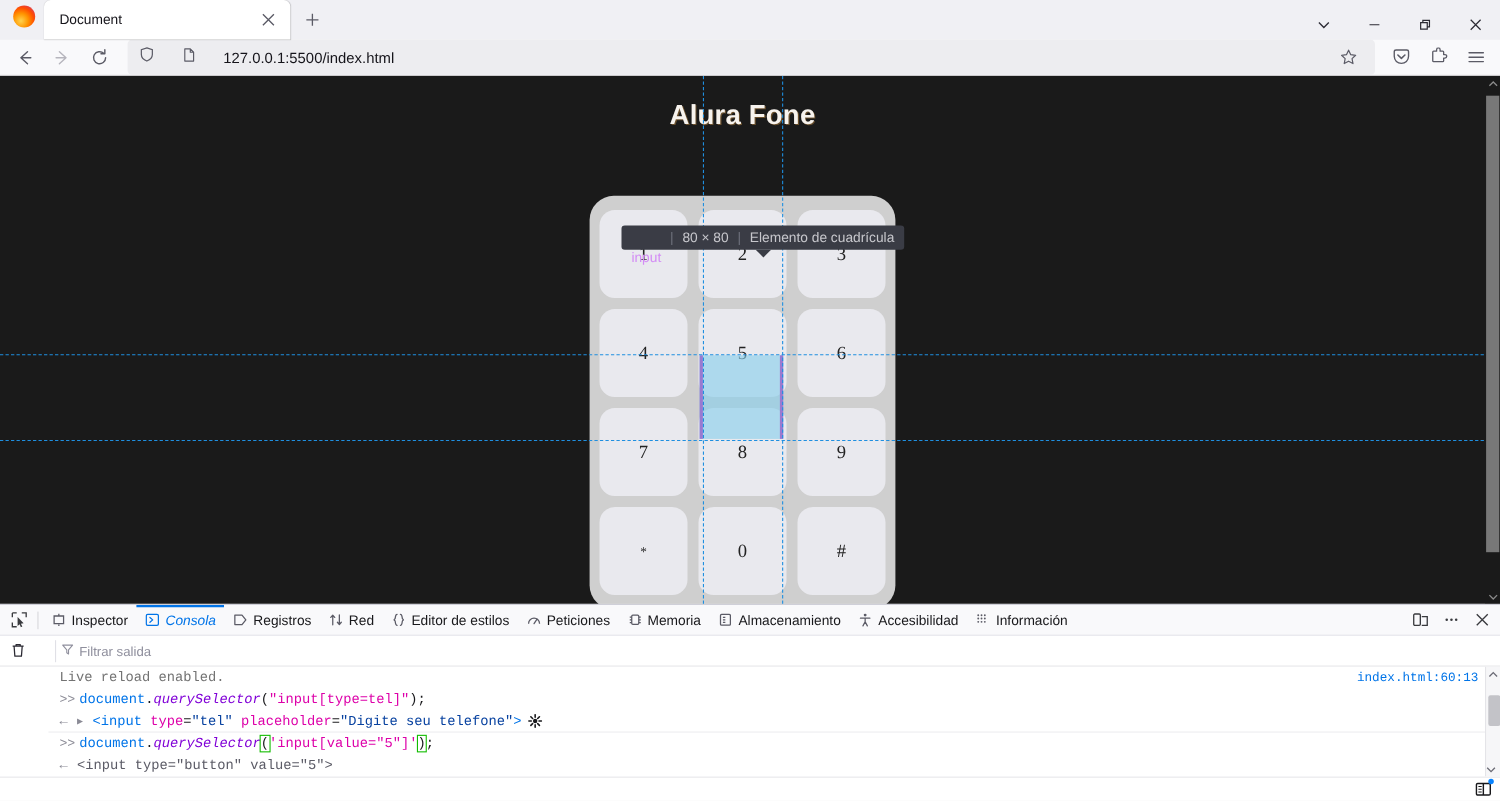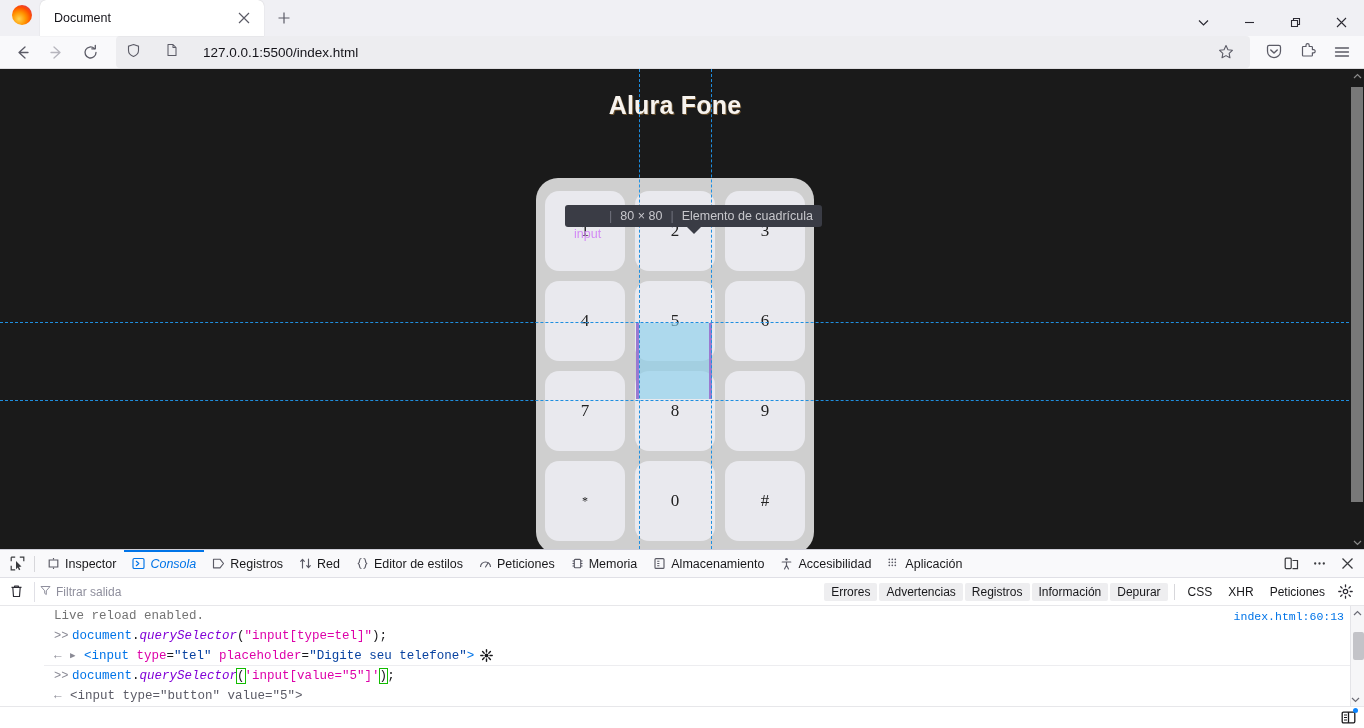--- a/index.html
+++ b/index.html
@@ -134,21 +134,21 @@
     display: flex; align-items: center; gap: 5px; padding: 0 8px; height: 27px;
     color: #18181b; white-space: nowrap;
   }
   .dt-tab.active { color: #0074e8; box-shadow: inset 0 2px 0 #0074e8; font-style: italic; }
   .dt-tab .ic { display: flex; align-items: center; color: #5b5b66; }
   .dt-tab.active .ic { color: #0074e8; }
   .dt-right { margin-left: auto; display: flex; align-items: center; gap: 2px; padding-right: 4px; }
   .dt-ibtn { width: 26px; height: 26px; display: flex; align-items: center; justify-content: center; color: #393a3e; }
 
   .dt-filterbar {
-    height: 28px; display: flex; align-items: center; gap: 6px; padding: 0 4px;
+    height: 28px; display: flex; align-items: center; gap: 22px; padding: 0 4px;
     background: #ffffff; border-bottom: 1px solid #e7e7ea; font-size: 12px;
   }
   .trash { width: 24px; height: 24px; display: flex; align-items: center; justify-content: center; color: #2b2a33; }
   .filter-input {
     width: 150px; height: 20px; display: flex; align-items: center; gap: 5px;
     padding: 0 5px; color: #8f8f9d; font-size: 12px;
     border-left: 1px solid #e0e0e6;
   }
   .fb-right { margin-left: auto; display: flex; align-items: center; gap: 2px; padding-right: 4px; }
   .pill { padding: 2px 7px; border-radius: 2px; background: #eeeef0; color: #18181b; font-size: 12px; }
@@ -435,21 +435,21 @@
                 <circle cx="8.3" cy="2.3" r=".85"></circle>
                 <circle cx="2.3" cy="5.3" r=".85"></circle>
                 <circle cx="5.3" cy="5.3" r=".85"></circle>
                 <circle cx="8.3" cy="5.3" r=".85"></circle>
                 <circle cx="2.3" cy="8.3" r=".85"></circle>
                 <circle cx="5.3" cy="8.3" r=".85"></circle>
                 <circle cx="8.3" cy="8.3" r=".85"></circle>
               </g>
             </svg>
           </span>
-        <span>Aplicación</span>
+        <span>Información</span>
       </div>
 
       <div class="dt-right">
         <div class="dt-ibtn">
           <svg width="15" height="15" viewBox="0 0 15 15">
               <rect x="1.2" y="2.2" width="6" height="10.4" rx="1" stroke="currentColor" stroke-width="1.2" fill="none"></rect>
               <path d="M8.5 4.5 h5 v8.1 h-5" stroke="currentColor" stroke-width="1.2" fill="none"></path>
             </svg>
         </div>
         <div class="dt-ibtn">
@@ -476,37 +476,20 @@
           </svg>
       </div>
       <div class="filter-input">
         <span>
           <svg width="11" height="11" viewBox="0 0 11 11">
               <path d="M1 1.5 h9 L6.3 5.8 v3.7 L4.7 8.4 V5.8 Z" stroke="currentColor" stroke-width="1" fill="none" stroke-linejoin="round"></path>
             </svg>
         </span>
         <span>Filtrar salida</span>
       </div>
-      <div class="fb-right">
-        <span class="pill">Errores</span>
-        <span class="pill">Advertencias</span>
-        <span class="pill">Registros</span>
-        <span class="pill">Información</span>
-        <span class="pill">Depurar</span>
-        <span class="vdiv"></span>
-        <span class="plain">CSS</span>
-        <span class="plain">XHR</span>
-        <span class="plain">Peticiones</span>
-        <span class="gear">
-          <svg width="15" height="15" viewBox="0 0 15 15">
-              <circle cx="7.5" cy="7.5" r="2.2" stroke="currentColor" stroke-width="1.2" fill="none"></circle>
-              <path d="M7.5 .8 v2 M7.5 12.2 v2 M.8 7.5 h2 M12.2 7.5 h2 M2.7 2.7 l1.4 1.4 M10.9 10.9 l1.4 1.4 M12.3 2.7 l-1.4 1.4 M4.1 10.9 l-1.4 1.4" stroke="currentColor" stroke-width="1.3" stroke-linecap="round"></path>
-            </svg>
-        </span>
-      </div>
     </div>
 
     <div class="console-out">
 
       <div class="crow topcut">
         <span class="tk-dim">Live reload enabled.</span>
         <span class="src">index.html:60:13</span>
       </div>
 
       <div class="crow">

